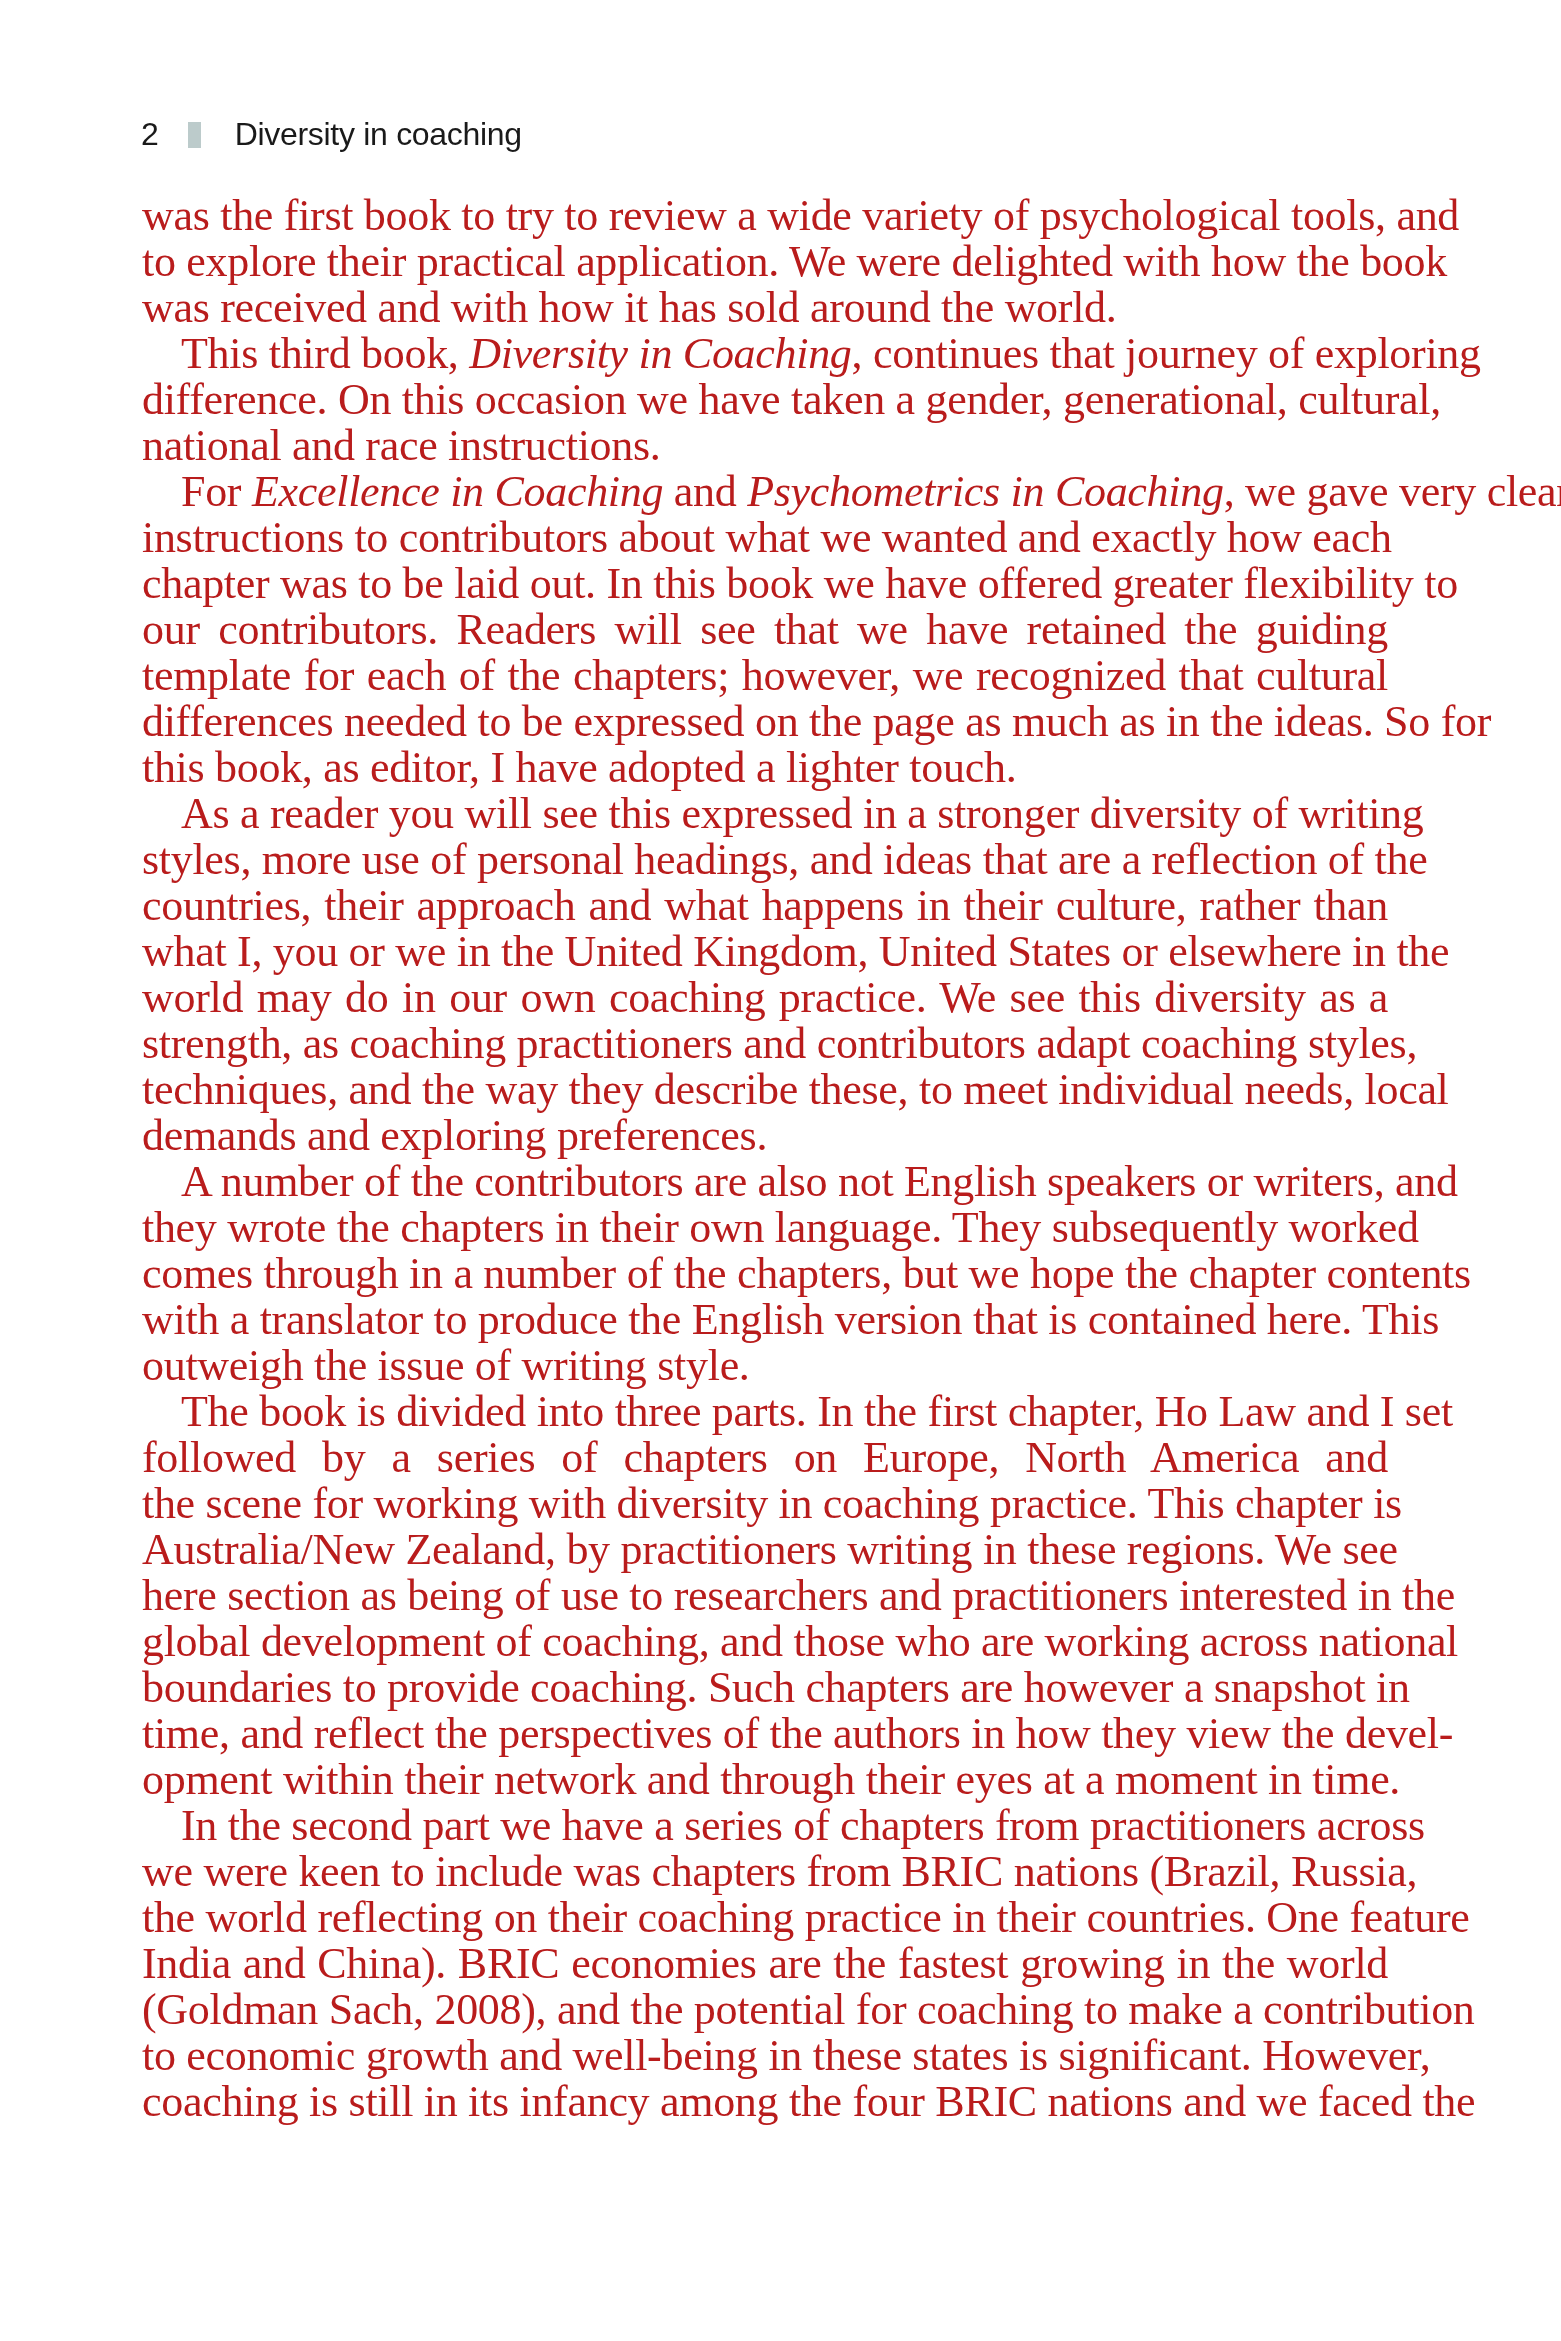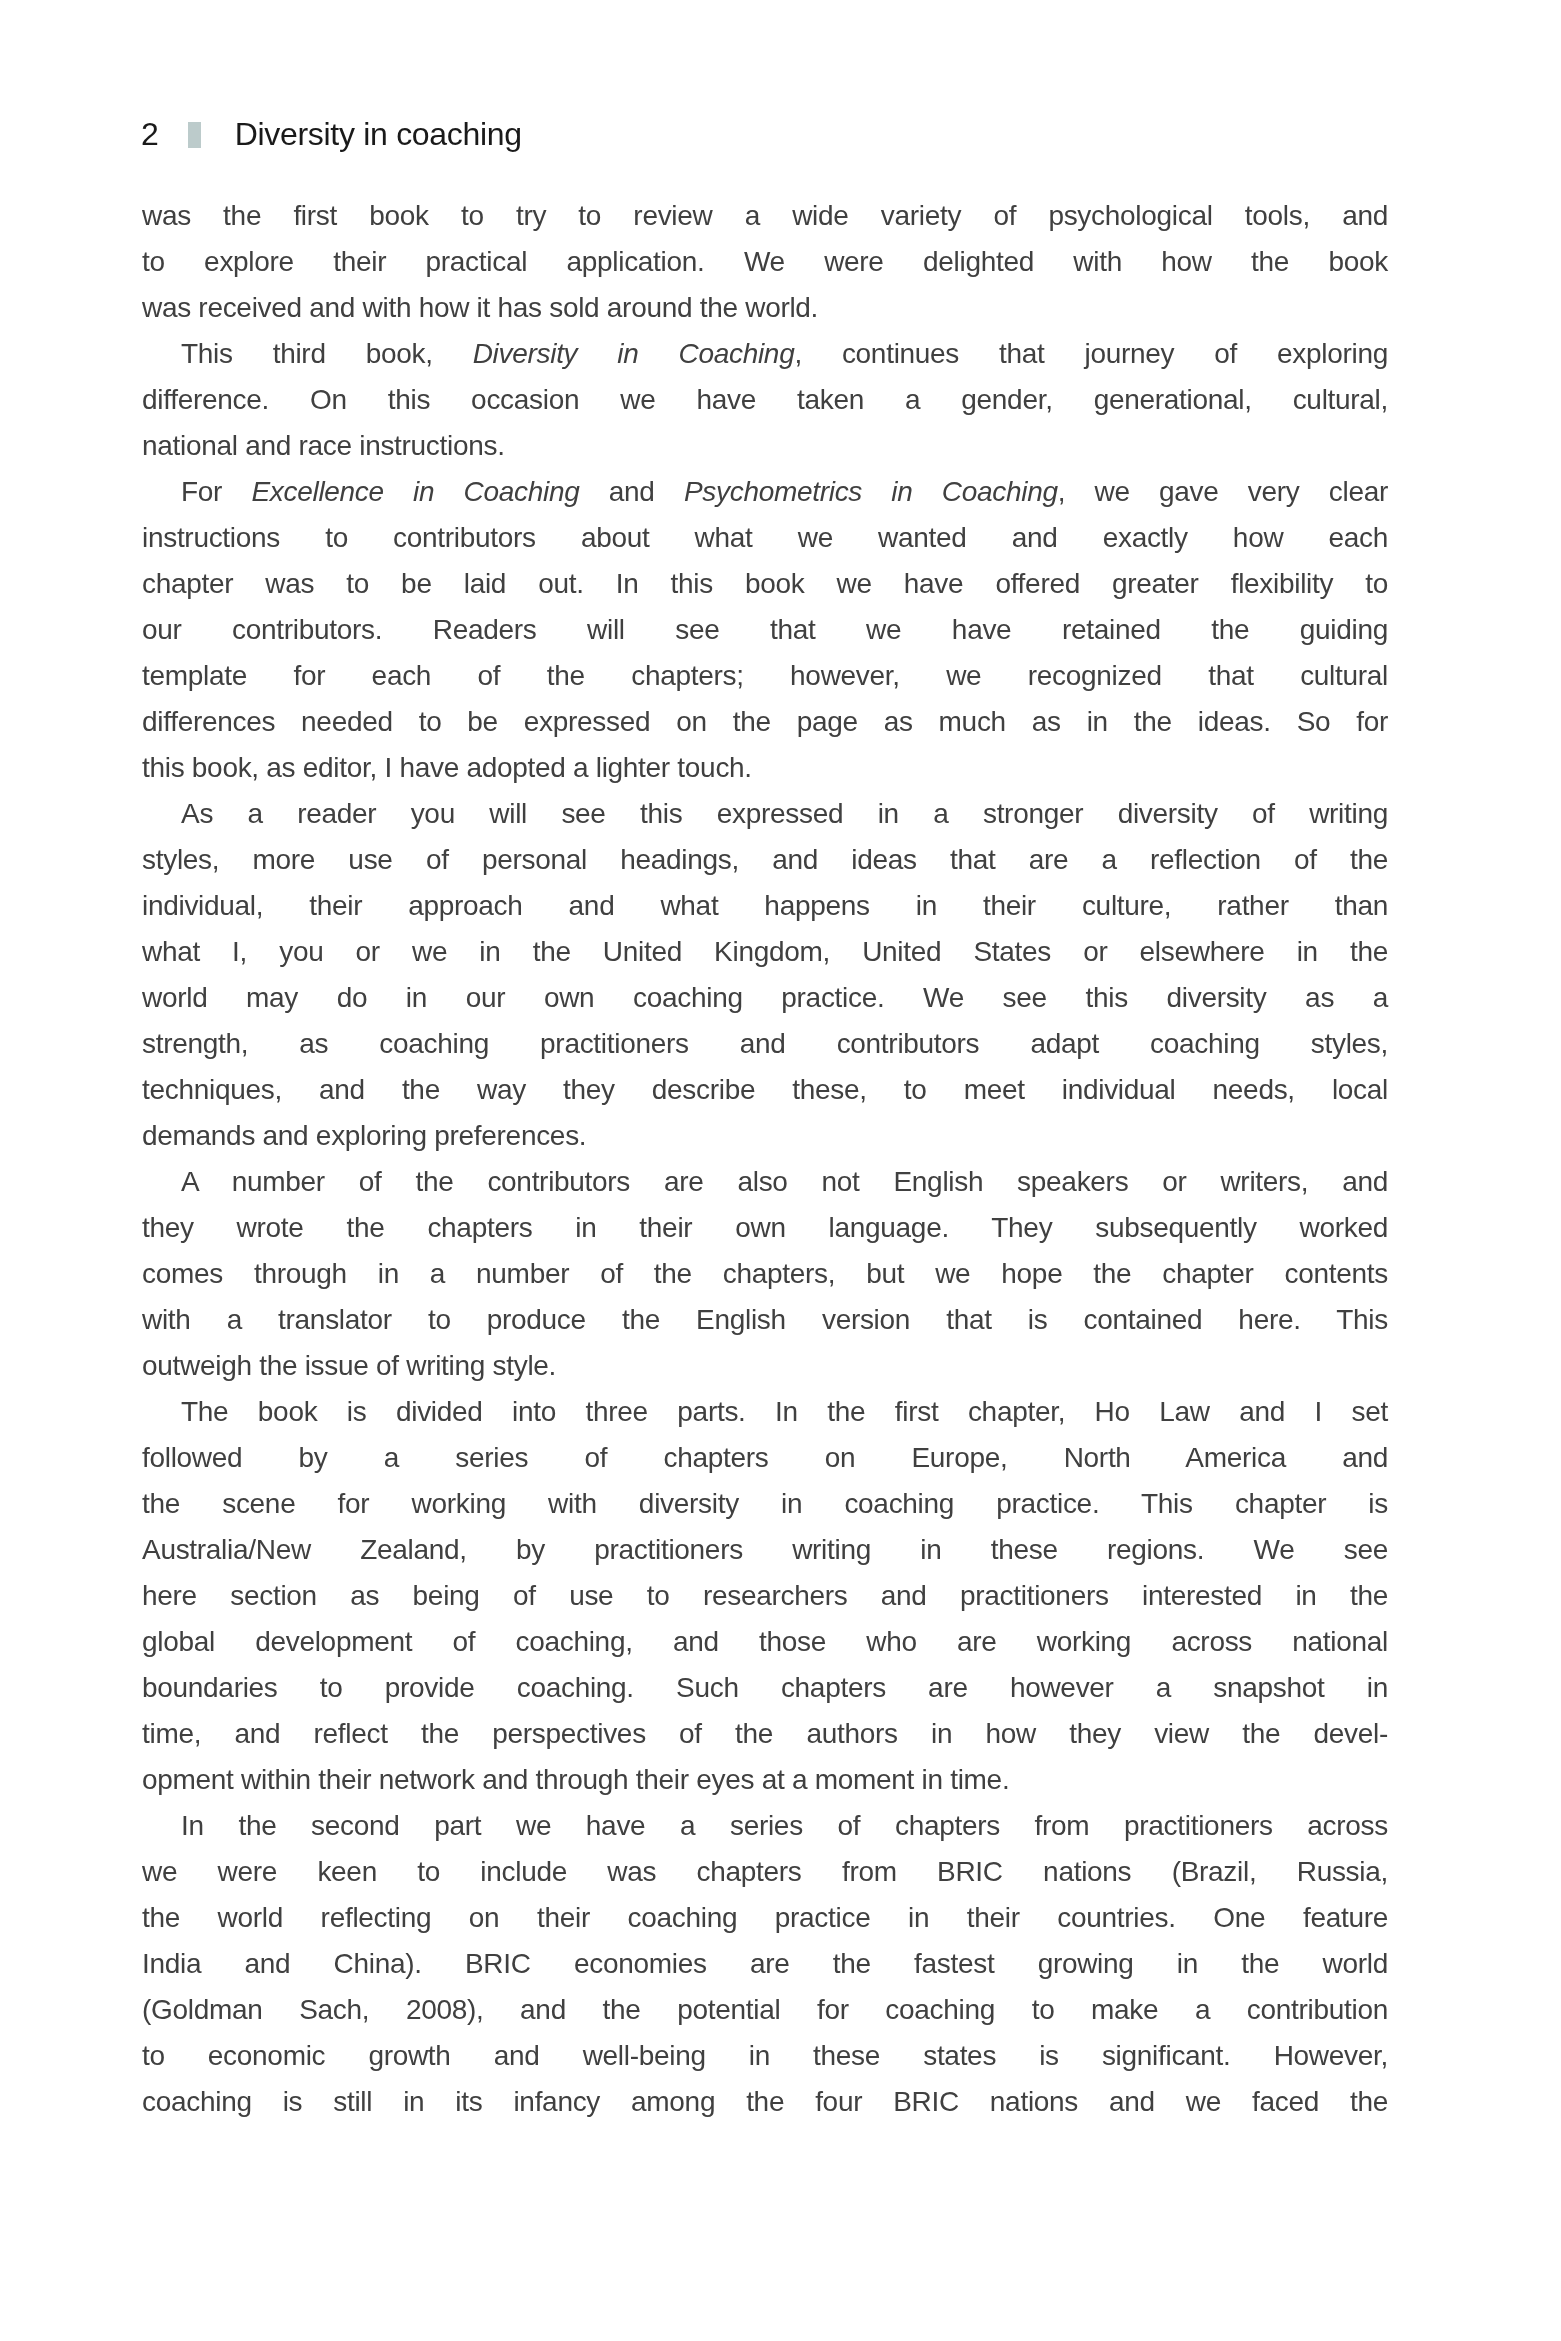--- a/index.html
+++ b/index.html
@@ -8,22 +8,22 @@
   .running-head {
     position: absolute; left: 141px; top: 114px; height: 41px;
     display: flex; align-items: center;
     font-family: "Liberation Sans", "DejaVu Sans", sans-serif;
     font-size: 32px; color: #1a1a1a; letter-spacing: -0.3px;
   }
   .page-num { width: 47px; }
   .head-bar { width: 12.7px; height: 26px; background: #bccbcb; margin-right: 34px; }
   .body-text {
     position: absolute; left: 142px; top: 193px; width: 1246px;
-    font-family: Liberation Sans, sans-serif;
-    font-size: 28px; line-height: 46px; color: #404040;
+    font-family: Liberation Serif, serif;
+    font-size: 44px; line-height: 46px; color: #b91c1c;
     text-align: justify; letter-spacing: -0.3px; word-spacing: 0px;
   }
   .line { display: block; text-align: justify; text-align-last: justify; white-space: nowrap; height: 46px; overflow: visible; }
   .line.last { text-align-last: left; }
   .line.indent { padding-left: 39px; }
   em { font-style: italic; }
 </style>
 </head>
 <body>
 
@@ -50,21 +50,21 @@
         <div class="line">instructions to contributors about what we wanted and exactly how each</div>
         <div class="line">chapter was to be laid out. In this book we have offered greater flexibility to</div>
         <div class="line">our contributors. Readers will see that we have retained the guiding</div>
         <div class="line">template for each of the chapters; however, we recognized that cultural</div>
         <div class="line">differences needed to be expressed on the page as much as in the ideas. So for</div>
         <div class="line last">this book, as editor, I have adopted a lighter touch.</div>
       </div>
       <div>
         <div class="line indent">As a reader you will see this expressed in a stronger diversity of writing</div>
         <div class="line">styles, more use of personal headings, and ideas that are a reflection of the</div>
-        <div class="line">individual, their approach and what happens in their culture, rather than</div>
+        <div class="line">countries, their approach and what happens in their culture, rather than</div>
         <div class="line">what I, you or we in the United Kingdom, United States or elsewhere in the</div>
         <div class="line">world may do in our own coaching practice. We see this diversity as a</div>
         <div class="line">strength, as coaching practitioners and contributors adapt coaching styles,</div>
         <div class="line">techniques, and the way they describe these, to meet individual needs, local</div>
         <div class="line last">demands and exploring preferences.</div>
       </div>
       <div>
         <div class="line indent">A number of the contributors are also not English speakers or writers, and</div>
         <div class="line">they wrote the chapters in their own language. They subsequently worked</div>
         <div class="line">comes through in a number of the chapters, but we hope the chapter contents</div>

